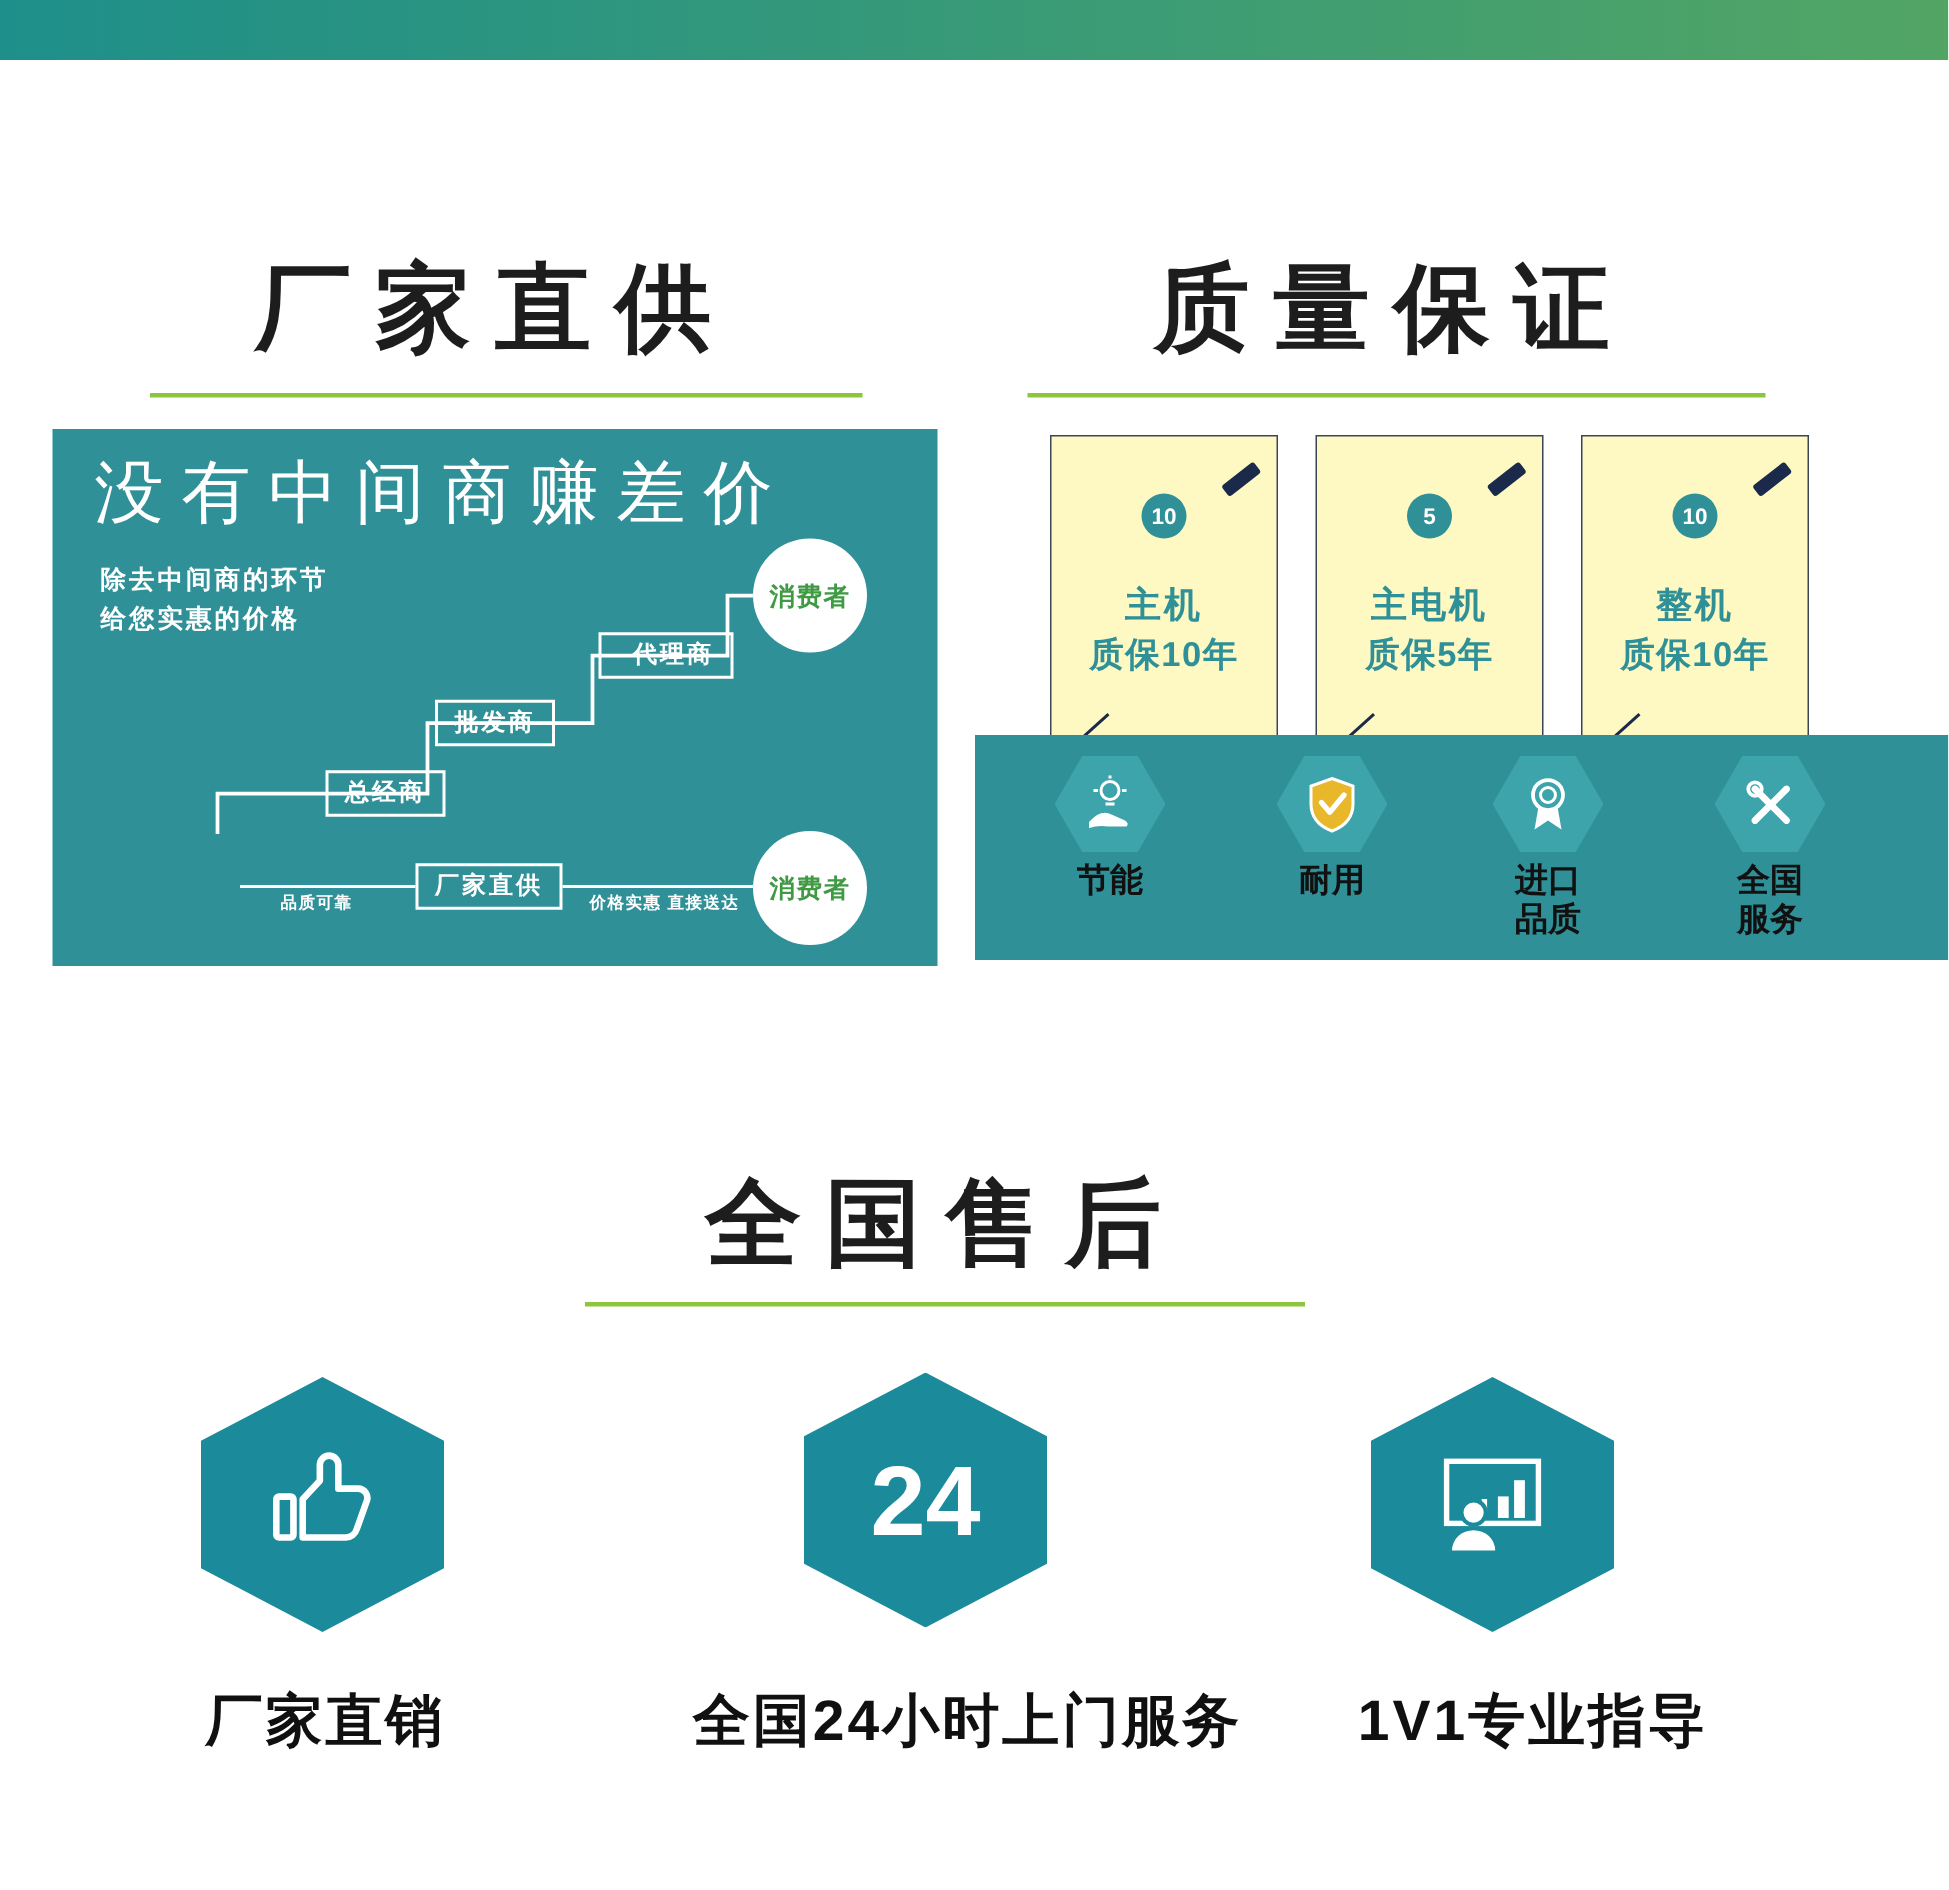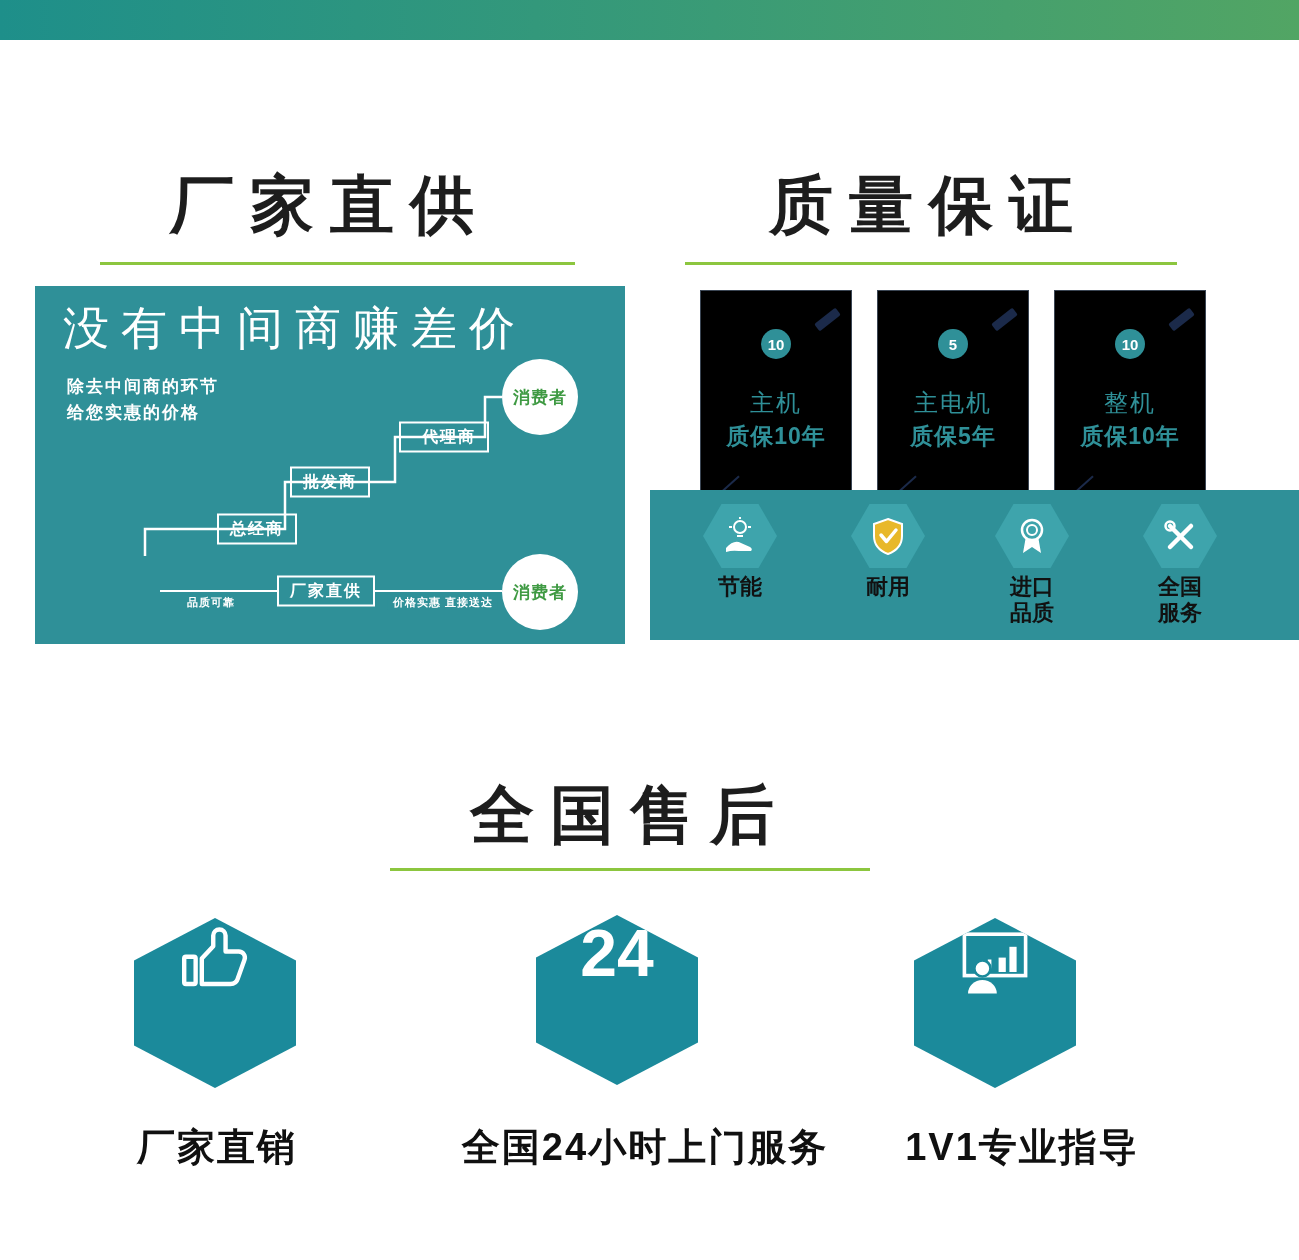--- a/index.html
+++ b/index.html
@@ -41,46 +41,46 @@
   .c-top    { left:467px; top:73px; }
   .c-bottom { left:467px; top:268px; }
   .logo-circle { left:29px; top:258px; width:96px; height:96px; flex-direction:column; }
   .logo-main { color:#2F9098; font-size:18px; font-weight:bold; font-style:italic; line-height:18px; }
   .logo-sub  { color:#2F9098; font-size:11px; font-weight:bold; line-height:12px; }
   .hline { position:absolute; left:125px; top:304px; width:342px; height:2px; background:#fff; }
   .line-text { position:absolute; transform:translate(-50%,-50%); color:#fff; font-weight:bold;
                font-size:11px; background:#2F9098; padding:0 5px; white-space:nowrap; letter-spacing:1px; }
 
   
-  .card { position:absolute; top:290px; width:152px; height:232px; background:#000000;
+  .card { position:absolute; top:290px; width:152px; height:232px; background:#fef9c3;
           border:1px solid #3b4654; }
   .badge { position:absolute; left:50%; top:38px; transform:translateX(-50%); width:30px; height:30px;
            border-radius:50%; background:#2F9098; color:#fff; font-size:15px; font-weight:bold;
            display:flex; align-items:center; justify-content:center; }
   .pen-nib { position:absolute; right:10px; top:24px; width:27px; height:9px; background:#1B2A4A;
              border-radius:2px; transform:rotate(-38deg); }
   .pen-line { position:absolute; left:3px; bottom:12px; width:48px; height:2px; background:#1B2A4A;
               transform:rotate(-42deg); transform-origin:left bottom; }
   .card-line1 { position:absolute; top:96px; width:100%; text-align:center; color:#2F9098;
-                font-size:24px; font-weight:normal; letter-spacing:2px; }
+                font-size:24px; font-weight:bold; letter-spacing:2px; }
   .card-line2 { position:absolute; top:130px; width:100%; text-align:center; color:#2F9098;
                 font-size:23px; font-weight:bold; letter-spacing:1px; }
 
   
   .strip { position:absolute; left:650px; top:490px; width:649px; height:150px; background:#2F9098; }
   .feature { position:absolute; top:14px; width:130px; transform:translateX(-50%); text-align:center; }
   .hex-small { width:74px; height:64px; margin:0 auto; background:#3EA4AC;
                clip-path:polygon(25% 0,75% 0,100% 50%,75% 100%,25% 100%,0 50%);
                display:flex; align-items:center; justify-content:center; }
   .feature-label { margin-top:6px; font-size:22px; font-weight:bold; color:#111; line-height:26px; }
 
   
   .hex-big { position:absolute; width:162px; height:170px; background:#1B8A9B;
              clip-path:polygon(50% 0,100% 25%,100% 75%,50% 100%,0 75%,0 25%);
-             display:flex; align-items:flex-start; justify-content:center; color:#fff; }
+             display:flex; align-items:center; justify-content:center; color:#fff; }
   .hex1 { left:134px; top:918px; }
   .hex2 { left:536px; top:915px; }
   .hex3 { left:914px; top:918px; }
   .hex-number { font-size:66px; font-weight:bold; color:#fff; }
   .hex-label { position:absolute; top:1122px; transform:translateX(-50%); font-size:38px;
                font-weight:bold; color:#101010; white-space:nowrap; letter-spacing:2px; }
   .hl1 { left:217px; } .hl2 { left:645px; } .hl3 { left:1022px; }
 </style>
 </head>
 <body>

